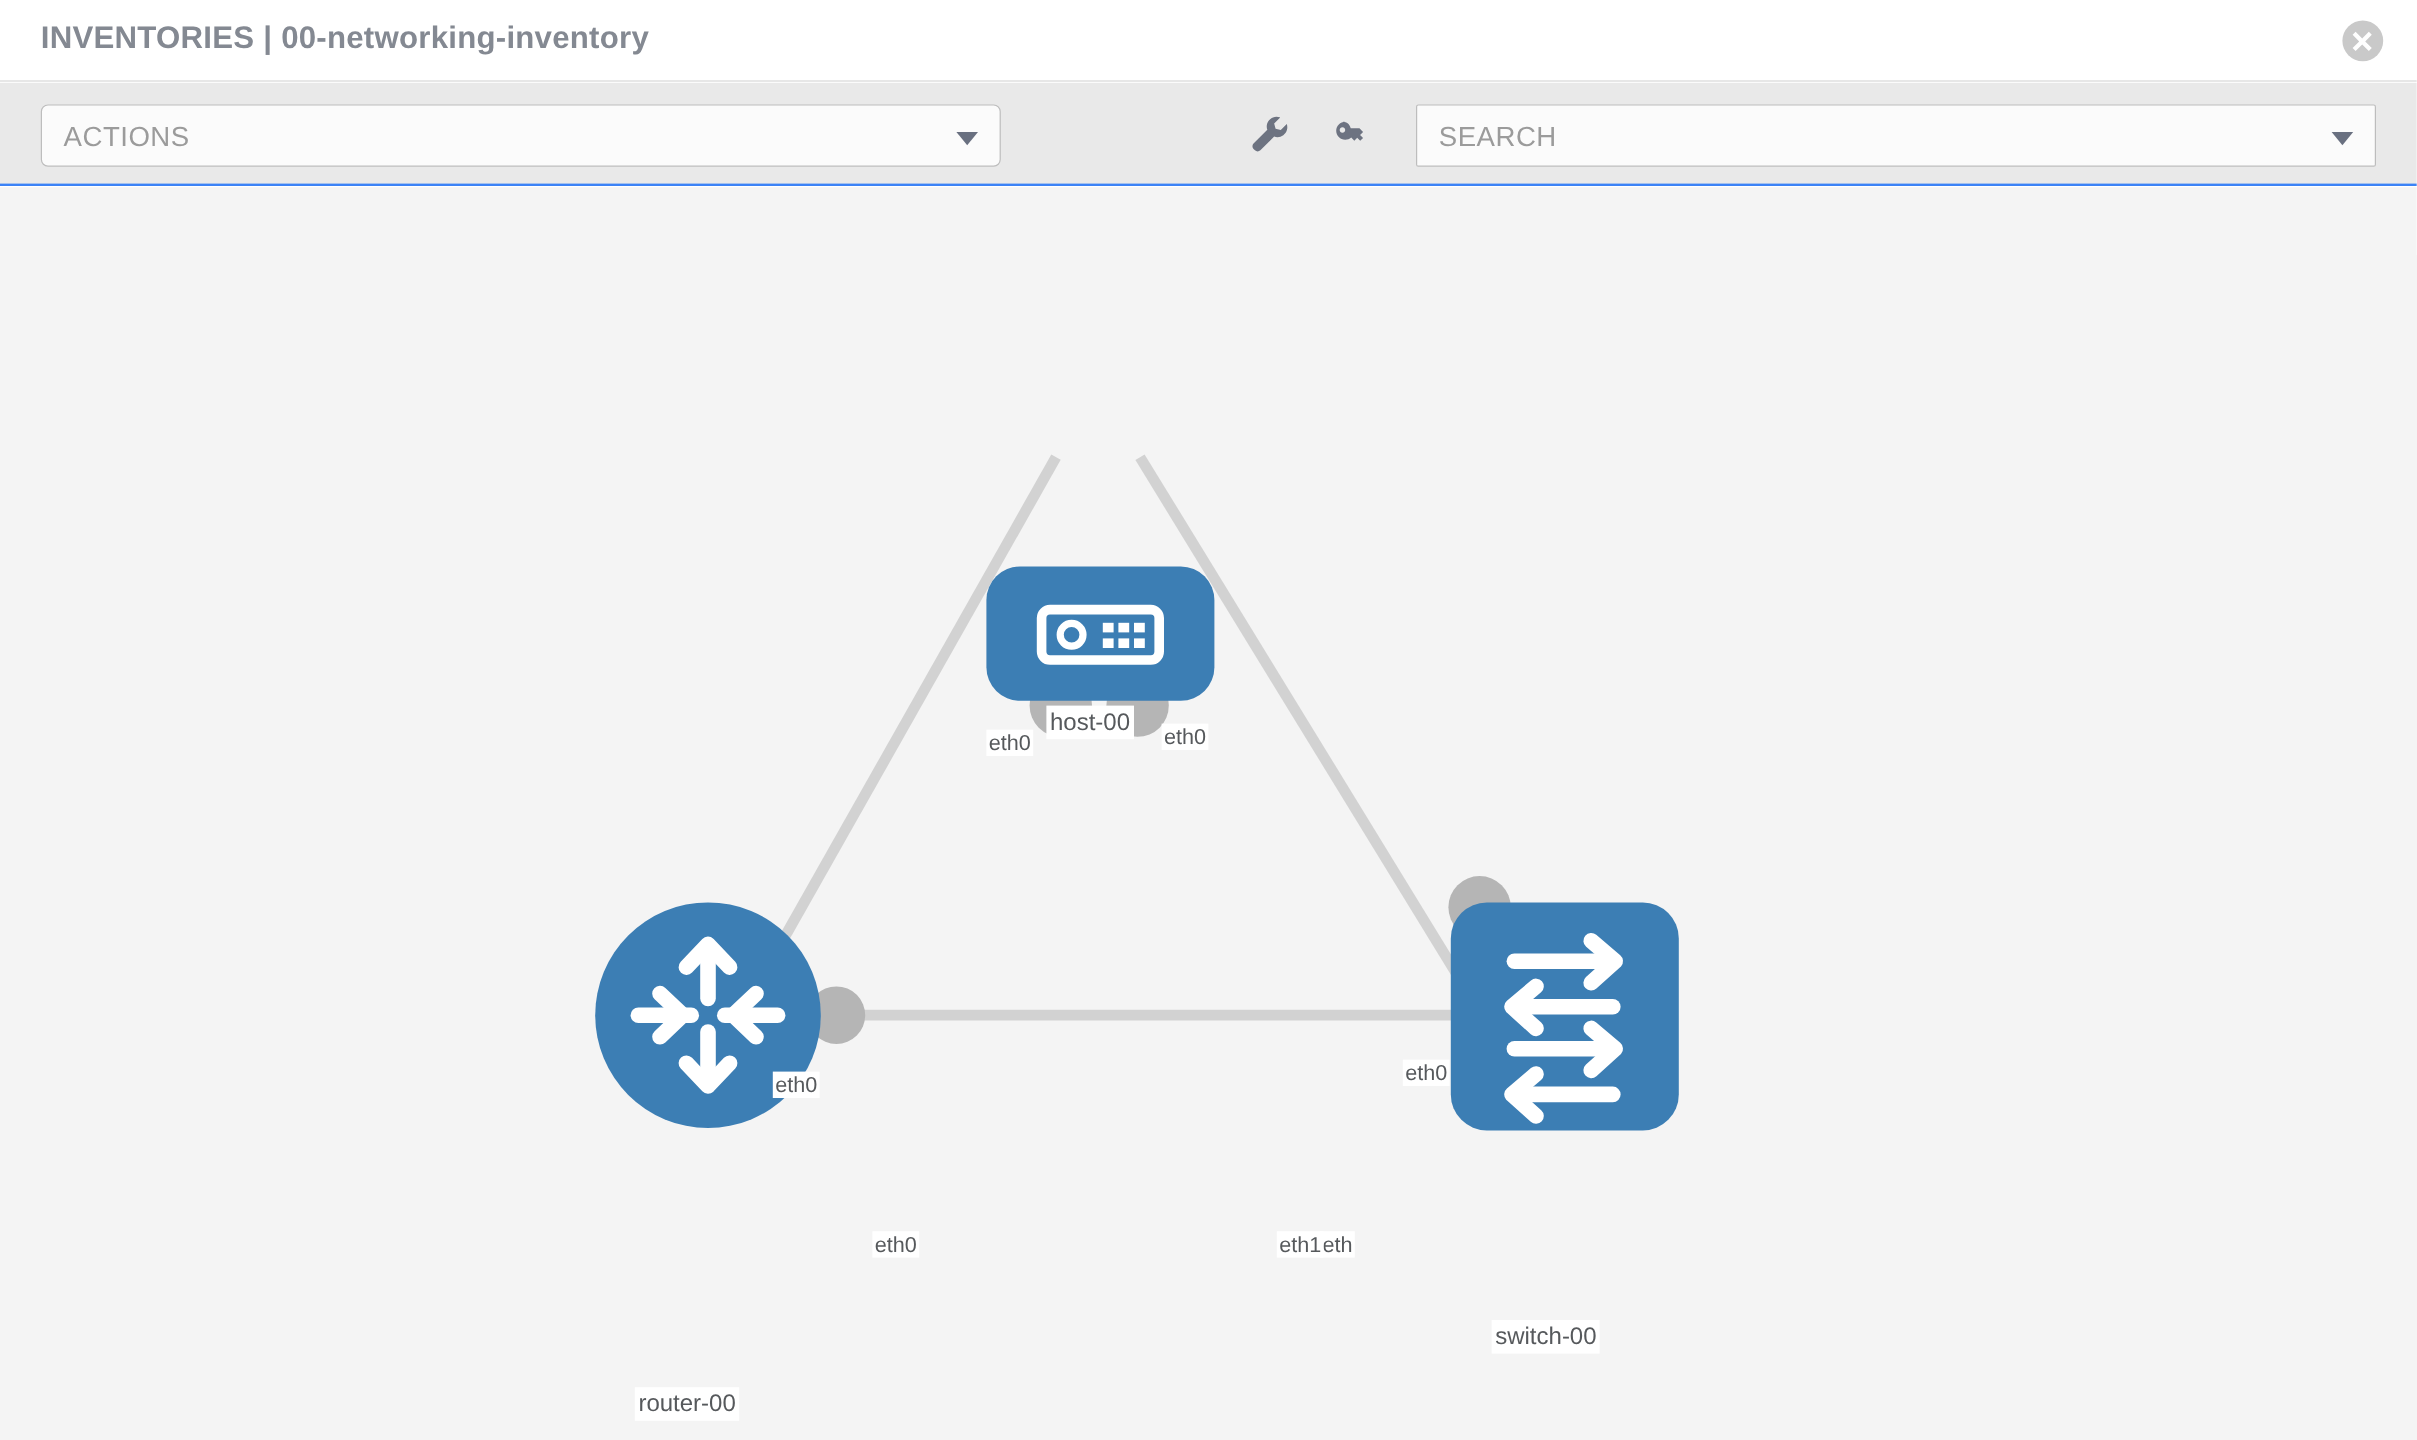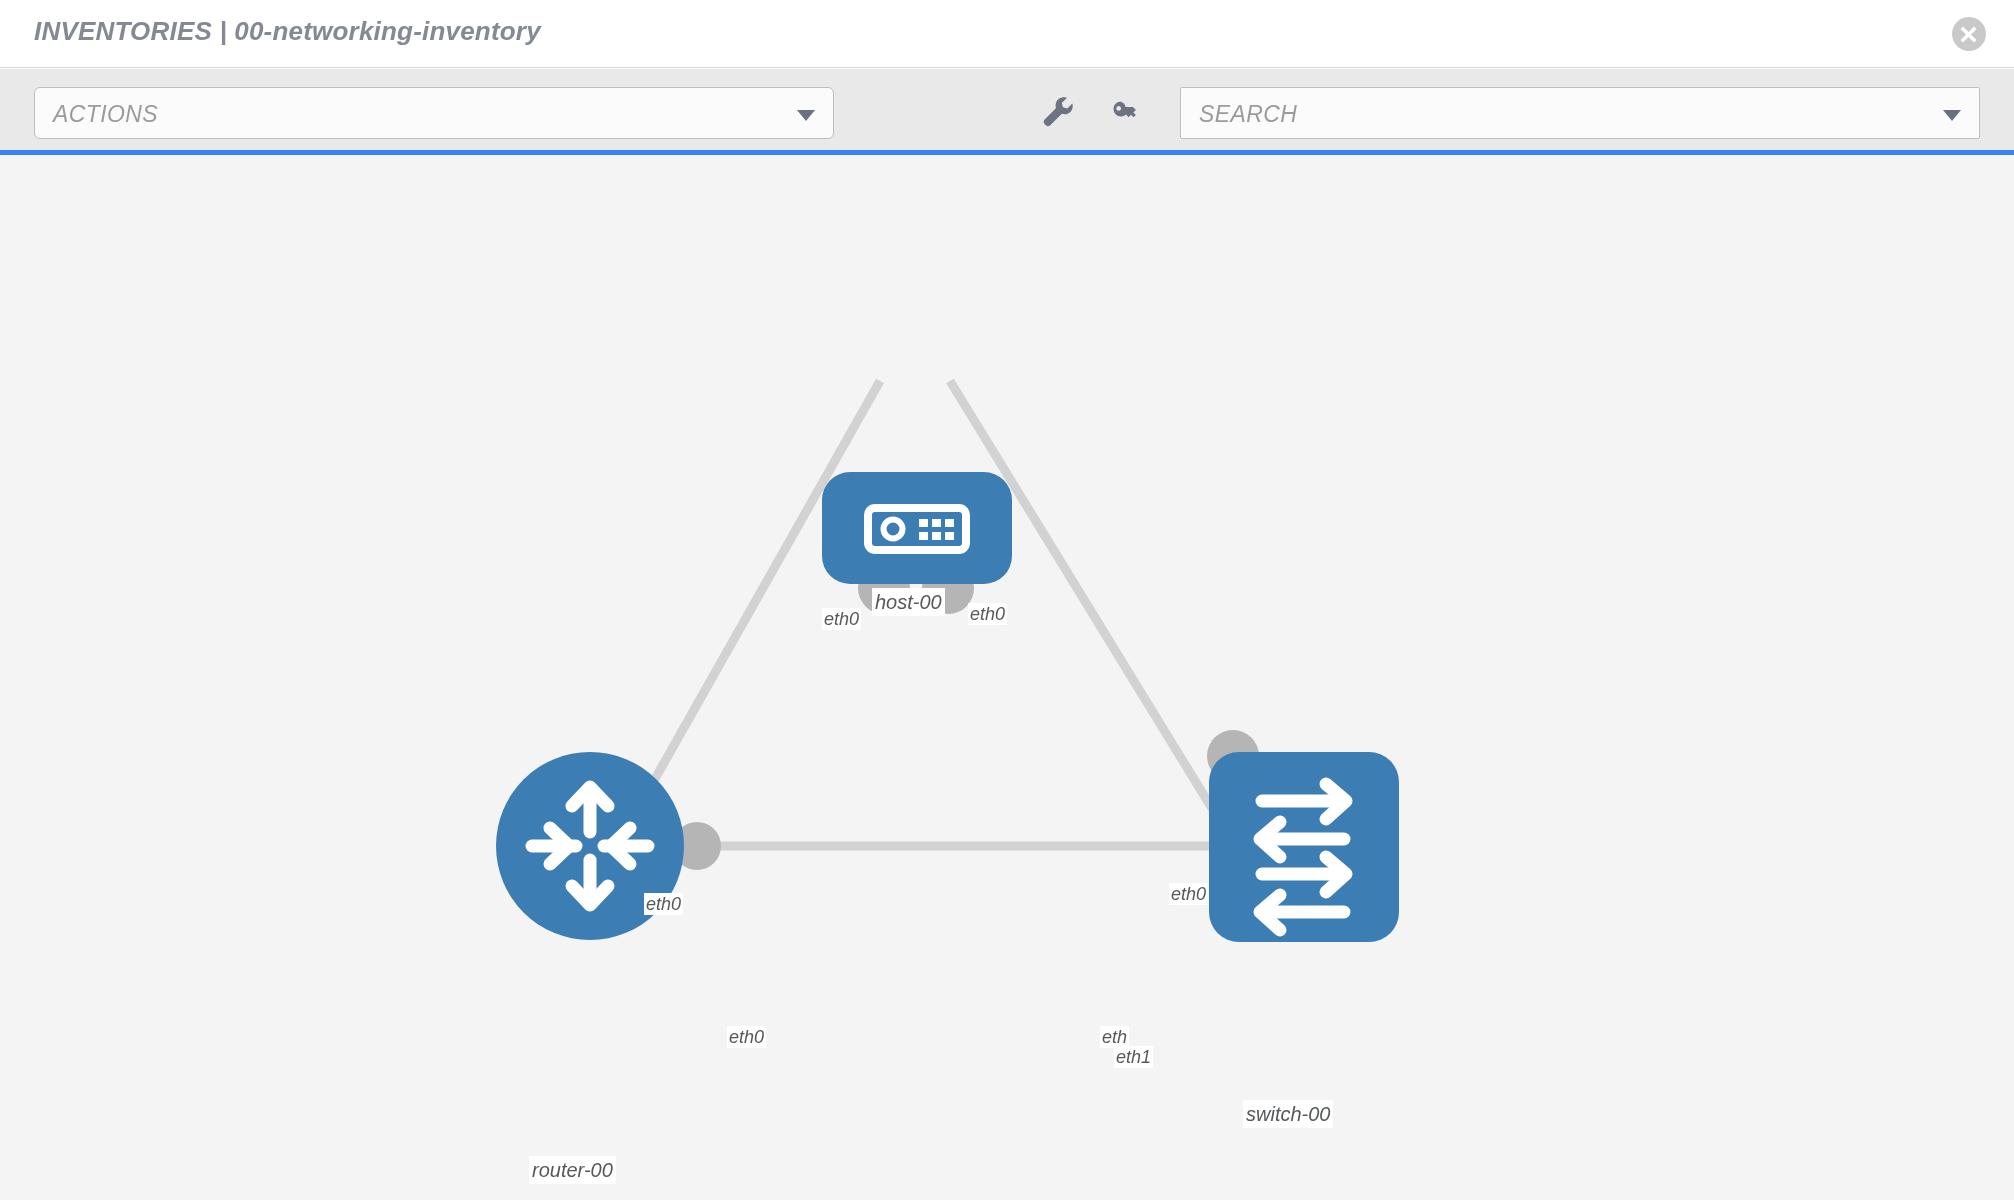--- a/index.html
+++ b/index.html
@@ -2,21 +2,21 @@
 <html><head>
 <meta charset="utf-8">
 <style>
   * { box-sizing: border-box; margin: 0; padding: 0; }
   html, body {
     width: 2014px; height: 1200px;
     font-family: "Liberation Sans", sans-serif;
     background: #ffffff;
     overflow: hidden;
   }
-  #app { position: relative; width: 2014px; height: 1104px; font-style: italic; }
+  #app { position: relative; width: 2014px; height: 1104px; }
 
   
   .header {
     position: absolute; left: 0; top: 0;
     width: 2014px; height: 68px;
     background: #ffffff;
     border-bottom: 1px solid #d7d7d7;
   }
   .header-title {
     position: absolute; left: 34px; top: 16px;
@@ -29,21 +29,21 @@
     width: 34px; height: 34px; border-radius: 50%;
     background: #c9c9c9; cursor: pointer;
   }
   .close-btn svg { display: block; }
 
   
   .toolbar {
     position: absolute; left: 0; top: 69px;
     width: 2014px; height: 86px;
     background: #e9e9e9;
-    border-bottom: 5px solid #3b82f6;
+    border-bottom: 2px solid #3b82f6;
   }
   .actions-select {
     position: absolute; left: 34px; top: 18px;
     width: 800px; height: 52px;
     background: #fbfbfb;
     border: 1px solid #bdbdbd;
     border-radius: 6px;
   }
   .actions-label {
     position: absolute; left: 18px; top: 13px;
@@ -217,16 +217,16 @@
     <div class="nlabel" style="left:1243px; top:944px;">switch-00</div>
 
     <div class="elabel" style="left:822px; top:452px;">eth0</div>
     <div class="elabel" style="left:968px; top:447px;">eth0</div>
 
     <div class="elabel" style="left:644px; top:737px;">eth0</div>
     <div class="elabel" style="left:1169px; top:727px;">eth0</div>
 
     <div class="elabel" style="left:727px; top:870px;">eth0</div>
     <div class="elabel" style="left:1100px; top:870px;">eth</div>
-    <div class="elabel" style="left:1114px; top:870px;margin-top:20px;">eth1</div>
+    <div class="elabel" style="left:1064px; top:870px;">eth1</div>
 
   </div>
 </div>
 
 </body></html>

